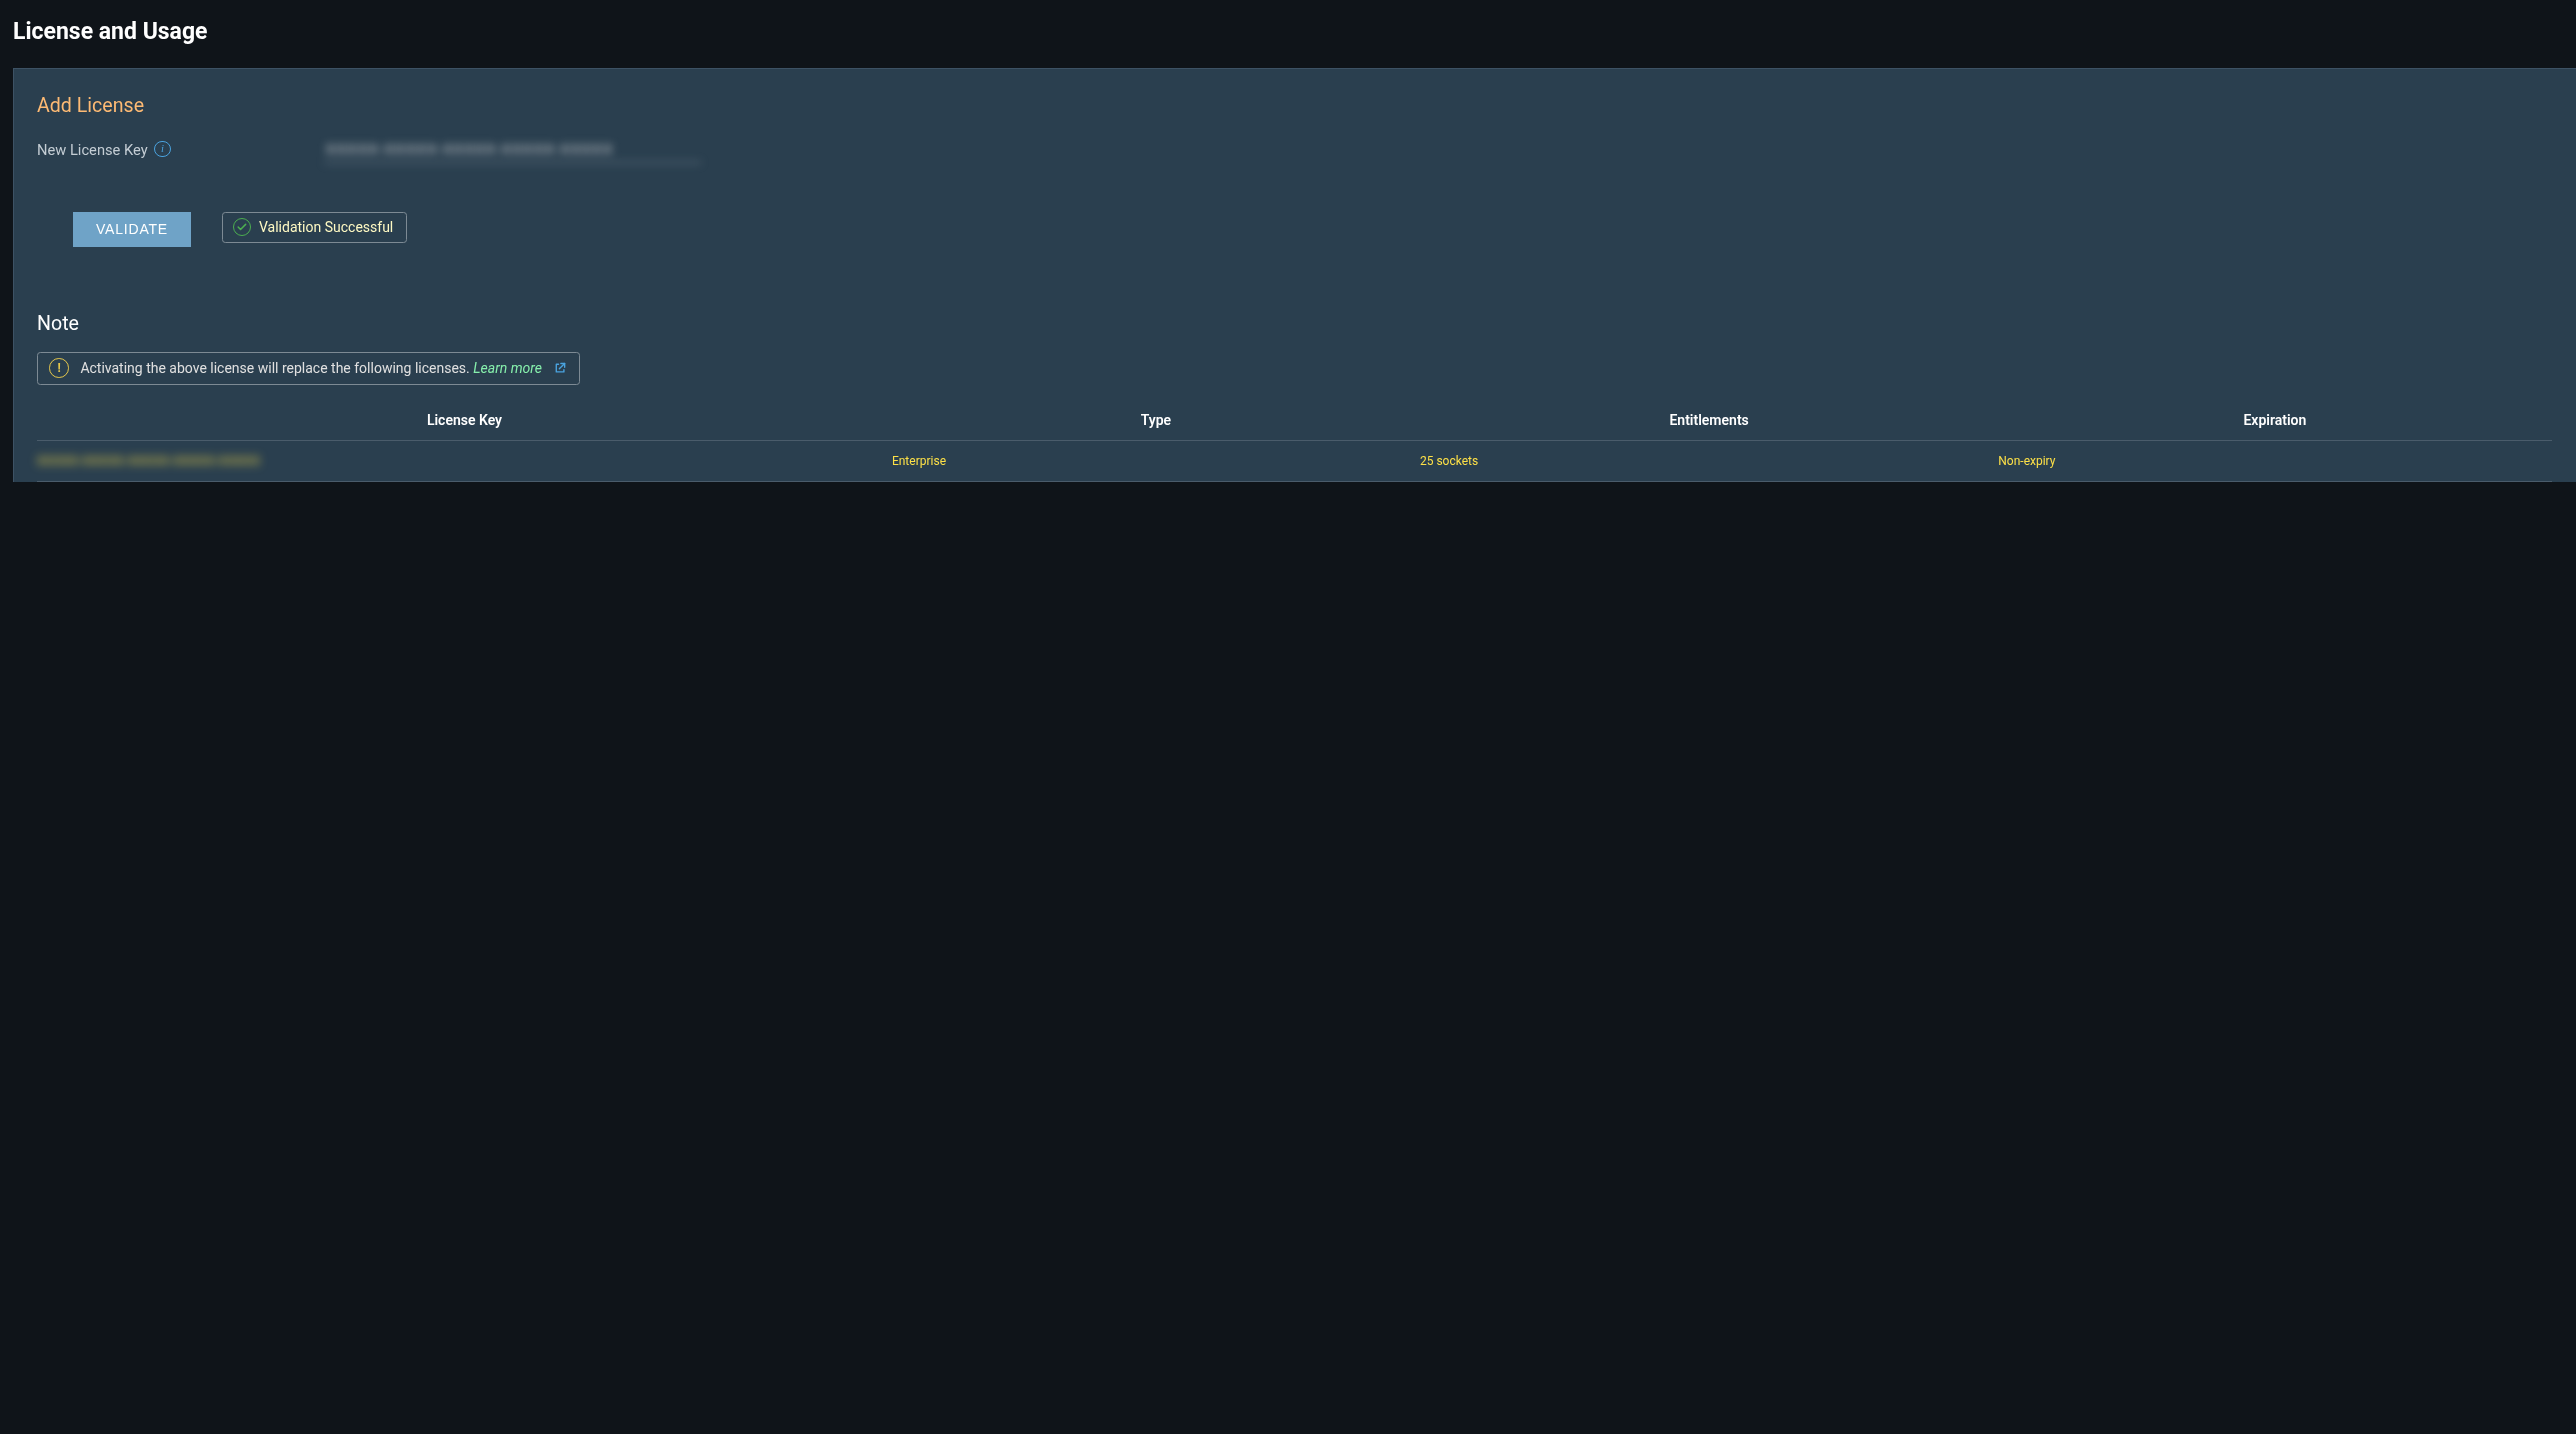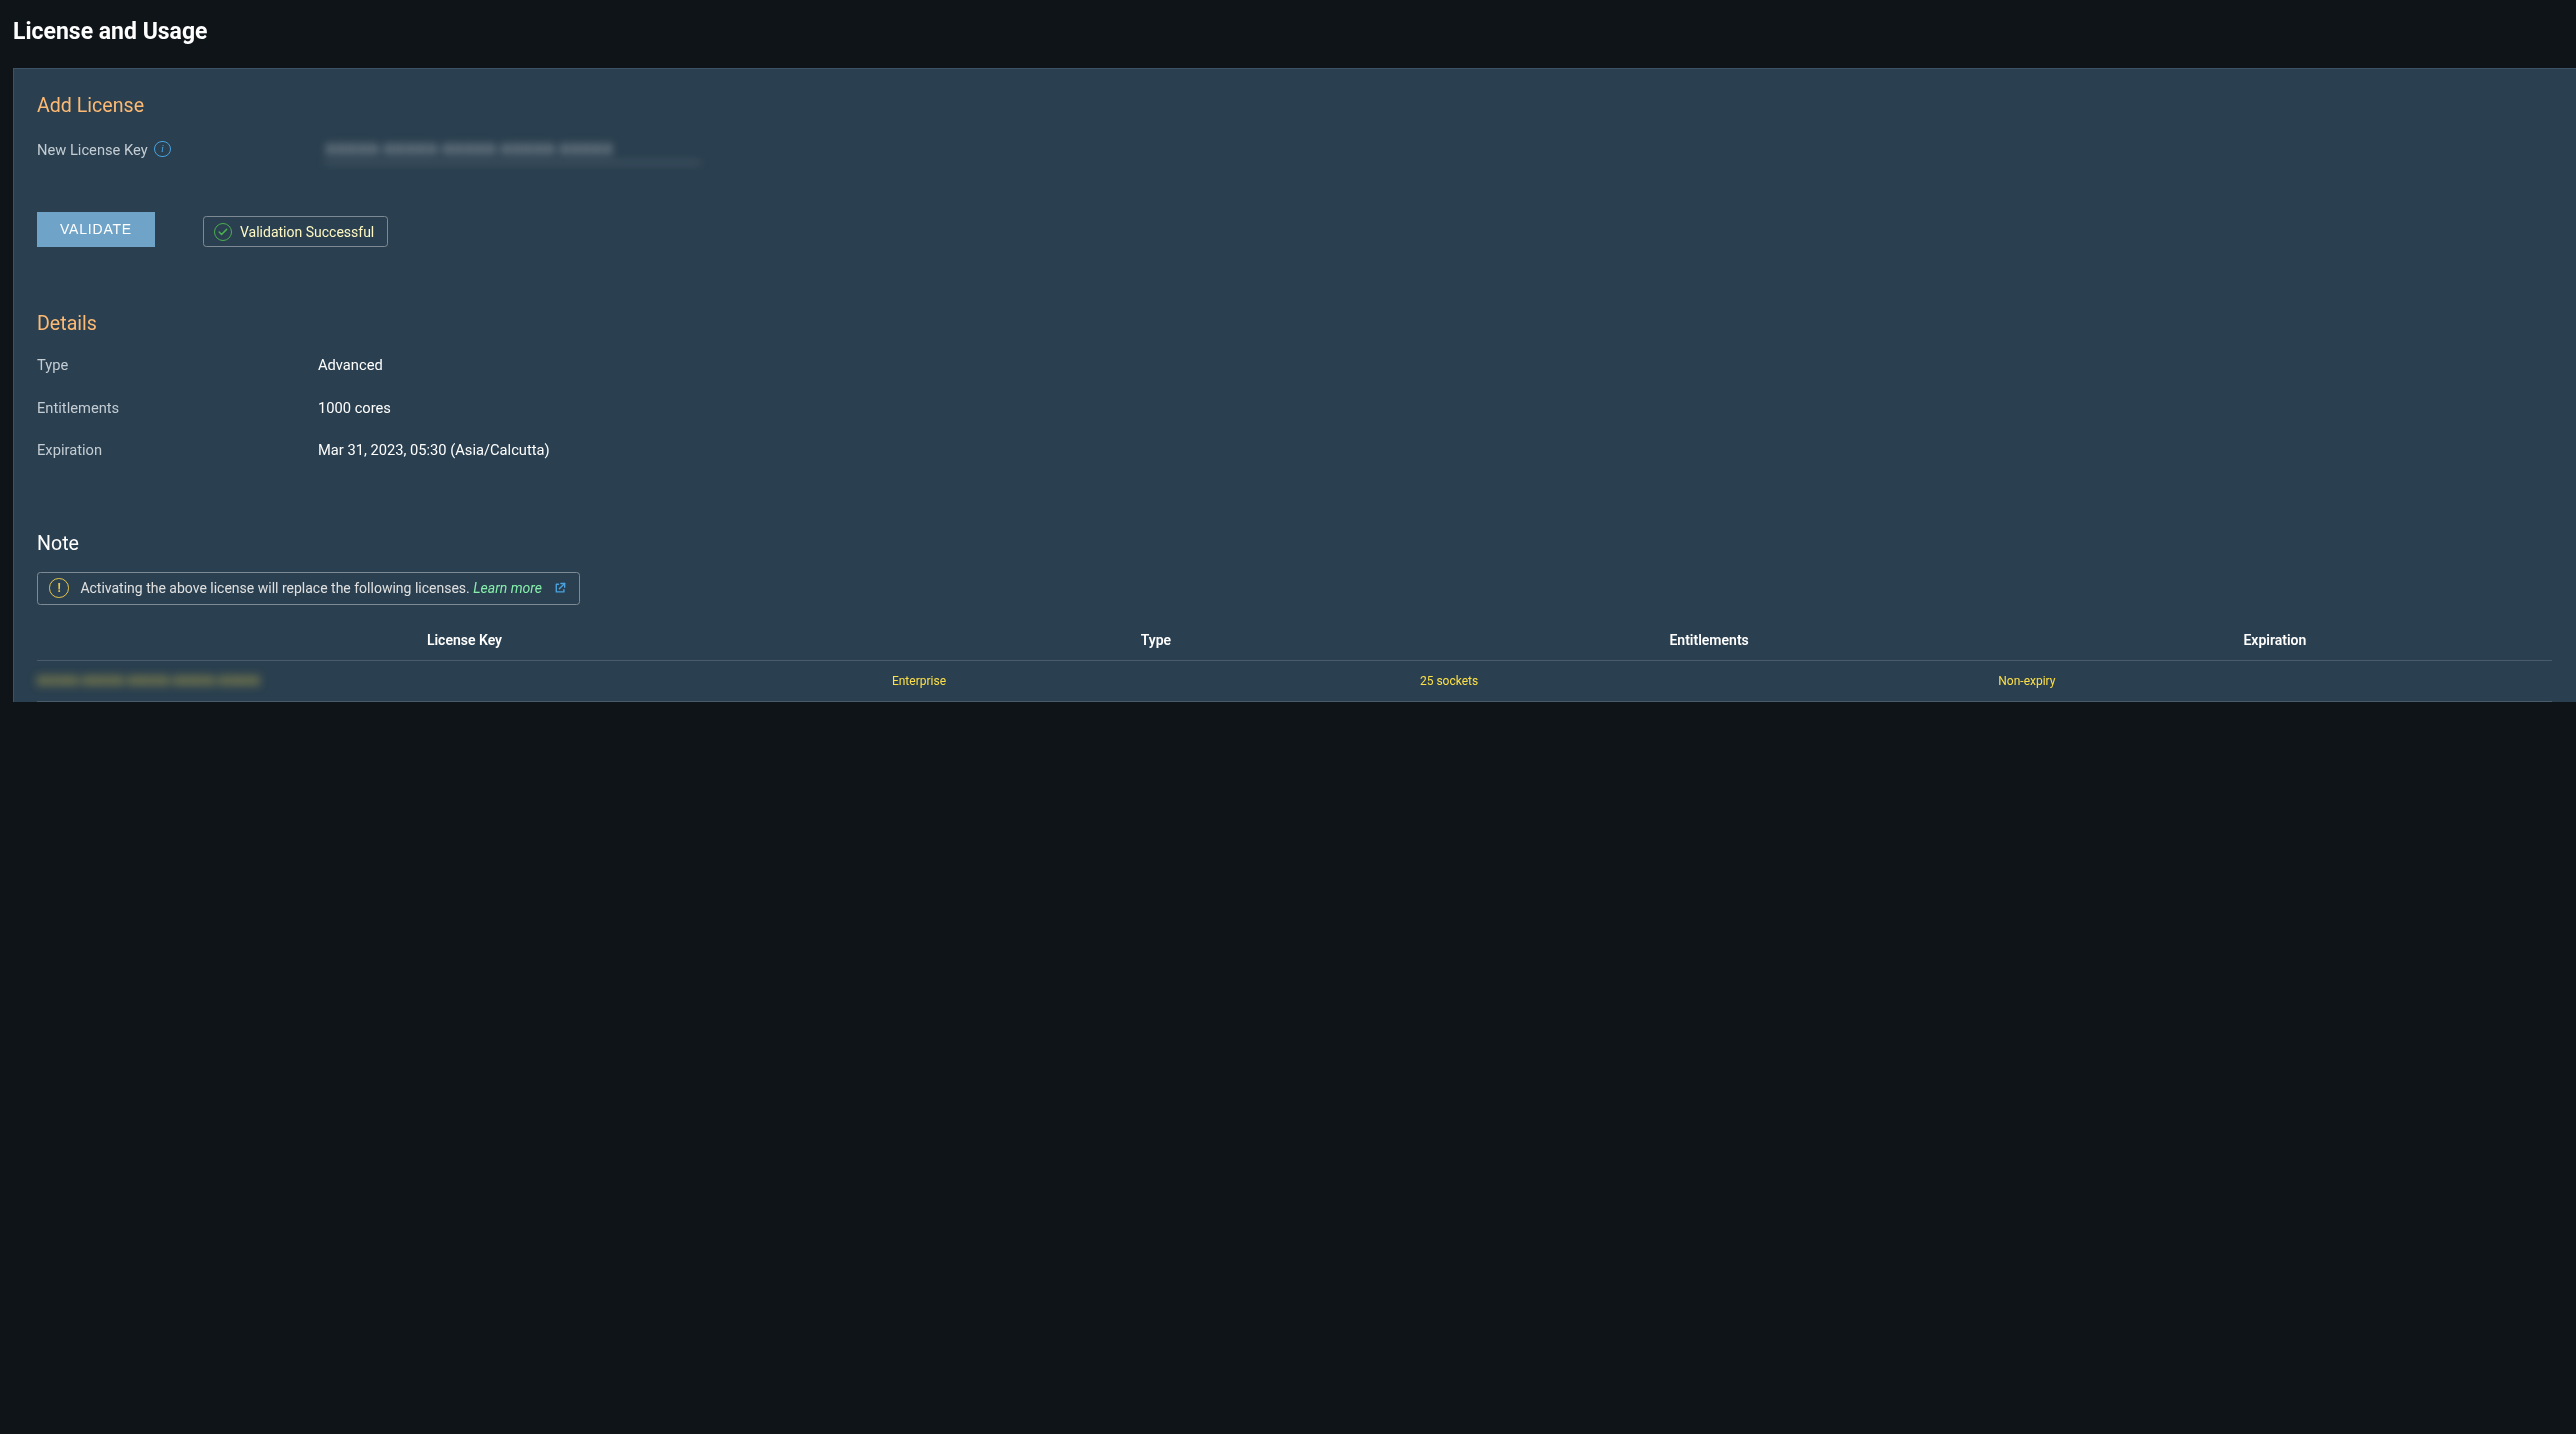--- a/index.html
+++ b/index.html
@@ -65,24 +65,25 @@
     border-bottom: 0.8px solid #8a98a5;
     color: #e0e0e0;
     font-size: 14.7px;
     padding: 3.3px 1.6px 4.9px;
     outline: none;
     filter: blur(4.1px);
     letter-spacing: 0.8px;
   }
   .validate-row {
     display: flex;
-    align-items: flex-end;
-    gap: 48px;
+    align-items: flex-start;
+    gap: 31px;
     margin-top: 49px;
     margin-bottom: 65px;
+    margin-left: 36px;
   }
   .validate-btn {
     background: #6fa3c7;
     color: #ffffff;
     border: none;
     padding: 9.8px 23px;
     font-size: 14px;
     letter-spacing: 0.8px;
     cursor: pointer;
     font-weight: 400;
@@ -232,38 +233,20 @@
       <span class="check-icon">
         <svg viewBox="0 0 14 12" fill="none" stroke="#4caf50" stroke-width="2.2" stroke-linecap="round" stroke-linejoin="round">
           <polyline points="1.5,6 5,9.5 12.5,2"></polyline>
         </svg>
       </span>
       <span>Validation Successful</span>
     </div>
   </div>
 
   
-  <div class="details-section">
-    <h2 class="section-heading">Details</h2>
-
-    <div class="details-row">
-      <div class="details-label">Type</div>
-      <div class="details-value">Advanced</div>
-    </div>
-
-    <div class="details-row">
-      <div class="details-label">Entitlements</div>
-      <div class="details-value">1000 cores</div>
-    </div>
-
-    <div class="details-row">
-      <div class="details-label">Expiration</div>
-      <div class="details-value">Mar 31, 2023, 05:30 (Asia/Calcutta)</div>
-    </div>
-  </div>
 
   
   <h2 class="note-section-heading">Note</h2>
 
   <div class="note-box">
     <span class="warning-icon">!</span>
     <span>
       <span>Activating the above license will replace the following licenses.</span>
       <a href="#" class="learn-more">
         <span>Learn more</span>

